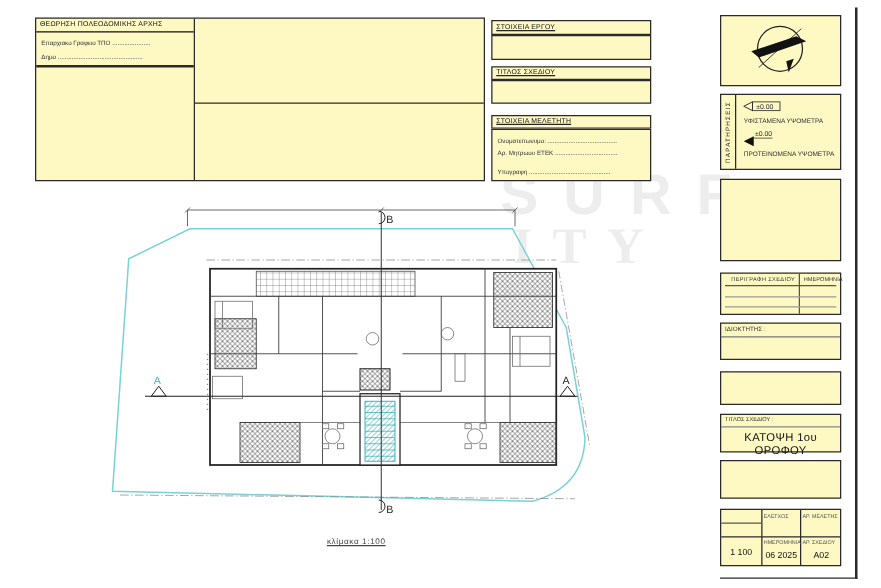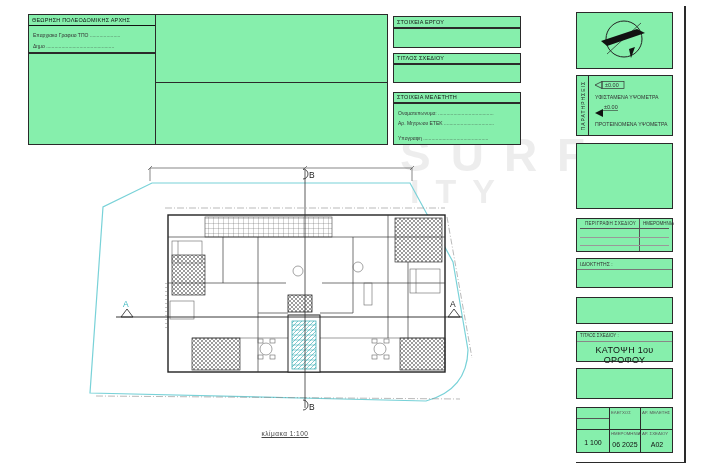--- a/index.html
+++ b/index.html
@@ -1,37 +1,37 @@
 <!DOCTYPE html>
 <html><head>
 <meta charset="utf-8">
 <style>
   html,body{margin:0;padding:0;background:#fff;}
   #sheet{position:relative;width:705px;height:470px;background:#fff;overflow:hidden;
          font-family:"Liberation Sans","DejaVu Sans",sans-serif;color:#222;}
   .abs{position:absolute;}
-  .box{position:absolute;border:1.3px solid #2a2a2a;background:#86efac;box-sizing:border-box;z-index:3;}
+  .box{position:absolute;border:1.3px solid #2a2a2a;background:#fef9c3;box-sizing:border-box;z-index:3;text-decoration:underline;}
   .hdrtxt{font-size:5.5px;letter-spacing:.2px;color:#111;padding:2px 3px;white-space:nowrap;}
   .dotline{font-size:5px;color:#333;white-space:nowrap;}
   .tinylbl{font-size:4.5px;color:#333;white-space:nowrap;}
   .vtext{writing-mode:vertical-rl;transform:rotate(180deg);font-size:5px;letter-spacing:1px;color:#222;}
   .wm{position:absolute;z-index:1;color:rgba(60,60,60,0.09);font-weight:bold;white-space:nowrap;}
   .rule{position:absolute;background:#2a2a2a;z-index:3;}
   .cellval{font-size:7px;color:#111;text-align:center;position:absolute;}
   .caption1{font-size:12px;letter-spacing:1.5px;color:#2b2b2b;text-decoration:underline;text-underline-offset:3px;text-align:center;}
   .caption2{font-size:6.5px;letter-spacing:.5px;color:#444;text-decoration:underline;text-align:center;}
   svg{display:block;}
 </style>
 </head>
 <body>
 
 <div id="sheet">
 
   <div class="wm" style="left:400px;top:128px;font-size:46px;letter-spacing:20px;">SURF</div>
-  <div class="wm" style="left:410px;top:172px;font-size:34px;letter-spacing:16px;">ITY</div>
+  <div class="wm" style="left:410px;top:172px;font-size:41px;letter-spacing:16px;font-family:Liberation Serif, serif;">ITY</div>
 
   <div class="box" style="left:28px;top:14px;width:360px;height:131px;">
     <div class="abs" style="left:0;top:0;width:127px;height:100%;border-right:1.2px solid #2a2a2a;box-sizing:border-box;">
       <div style="border-bottom:1.8px solid #111;">
         <div class="hdrtxt">ΘΕΩΡΗΣΗ ΠΟΛΕΟΔΟΜΙΚΗΣ ΑΡΧΗΣ</div>
       </div>
       <div class="dotline" style="position:absolute;left:4px;top:17px;">Επαρχιακο Γραφειο ΤΠΟ ......................</div>
       <div class="dotline" style="position:absolute;left:4px;top:28px;">Δημο .................................................</div>
       <div class="rule" style="left:0;top:37px;width:100%;height:1.8px;"></div>
     </div>

